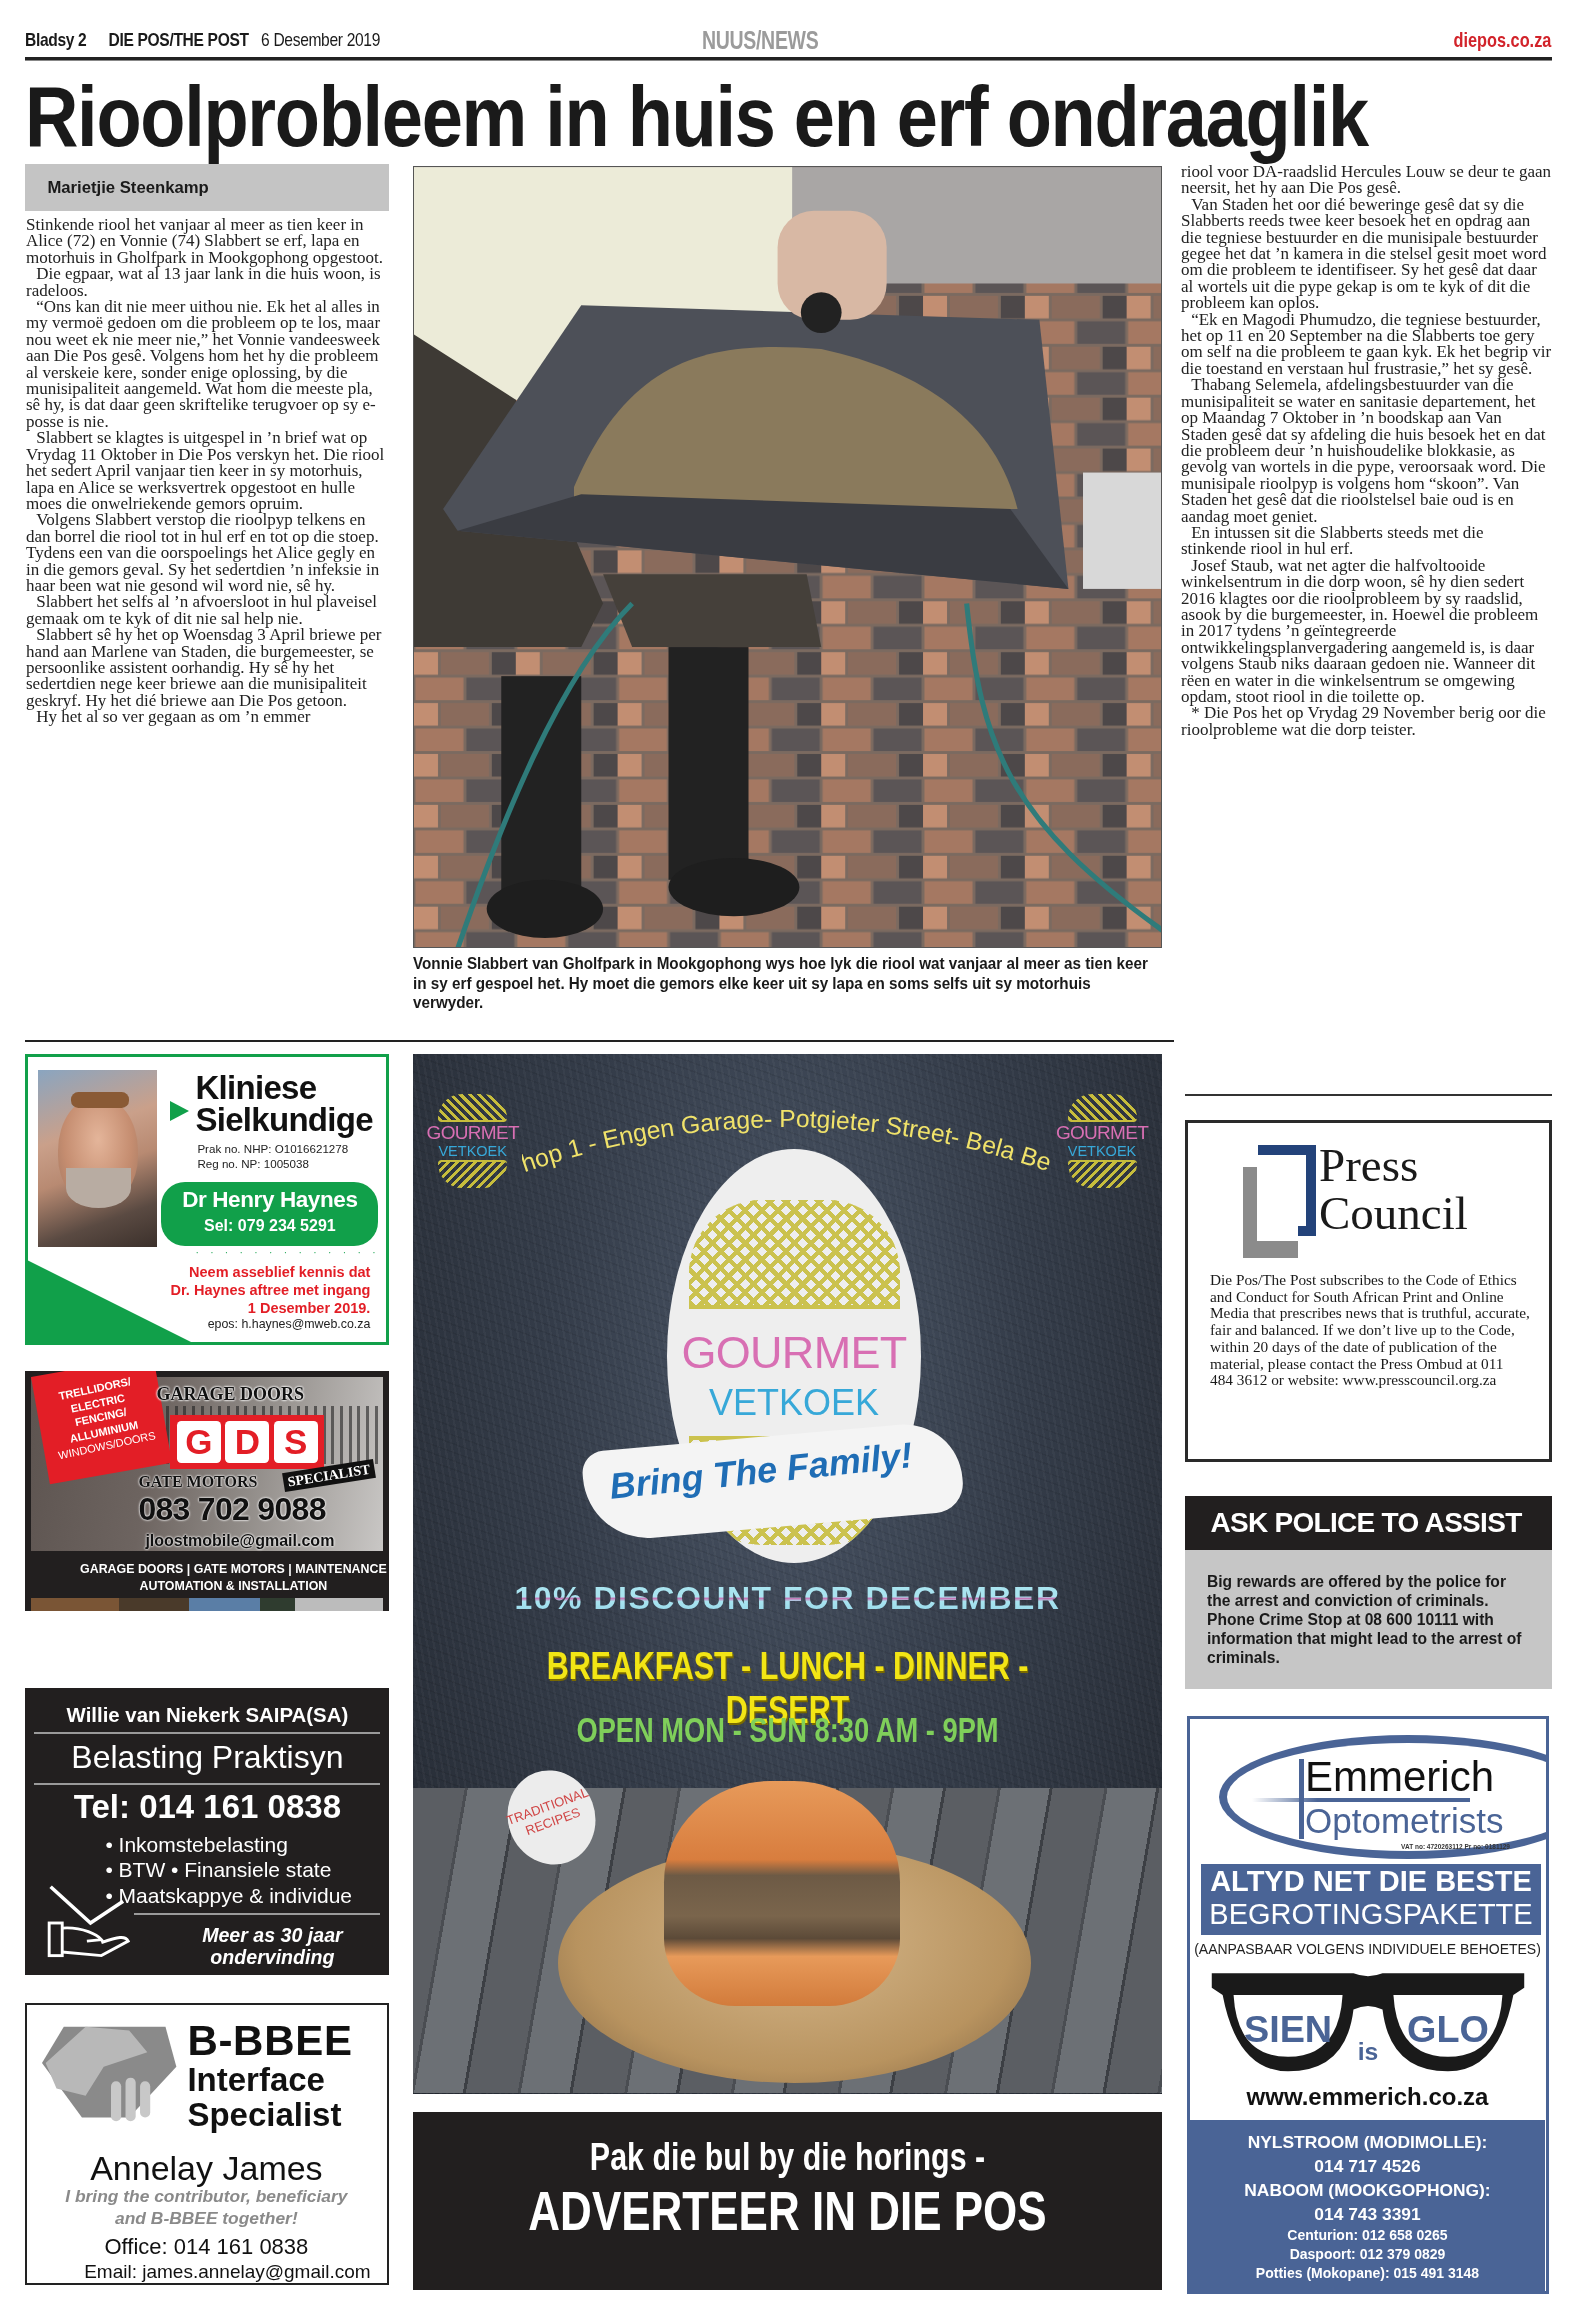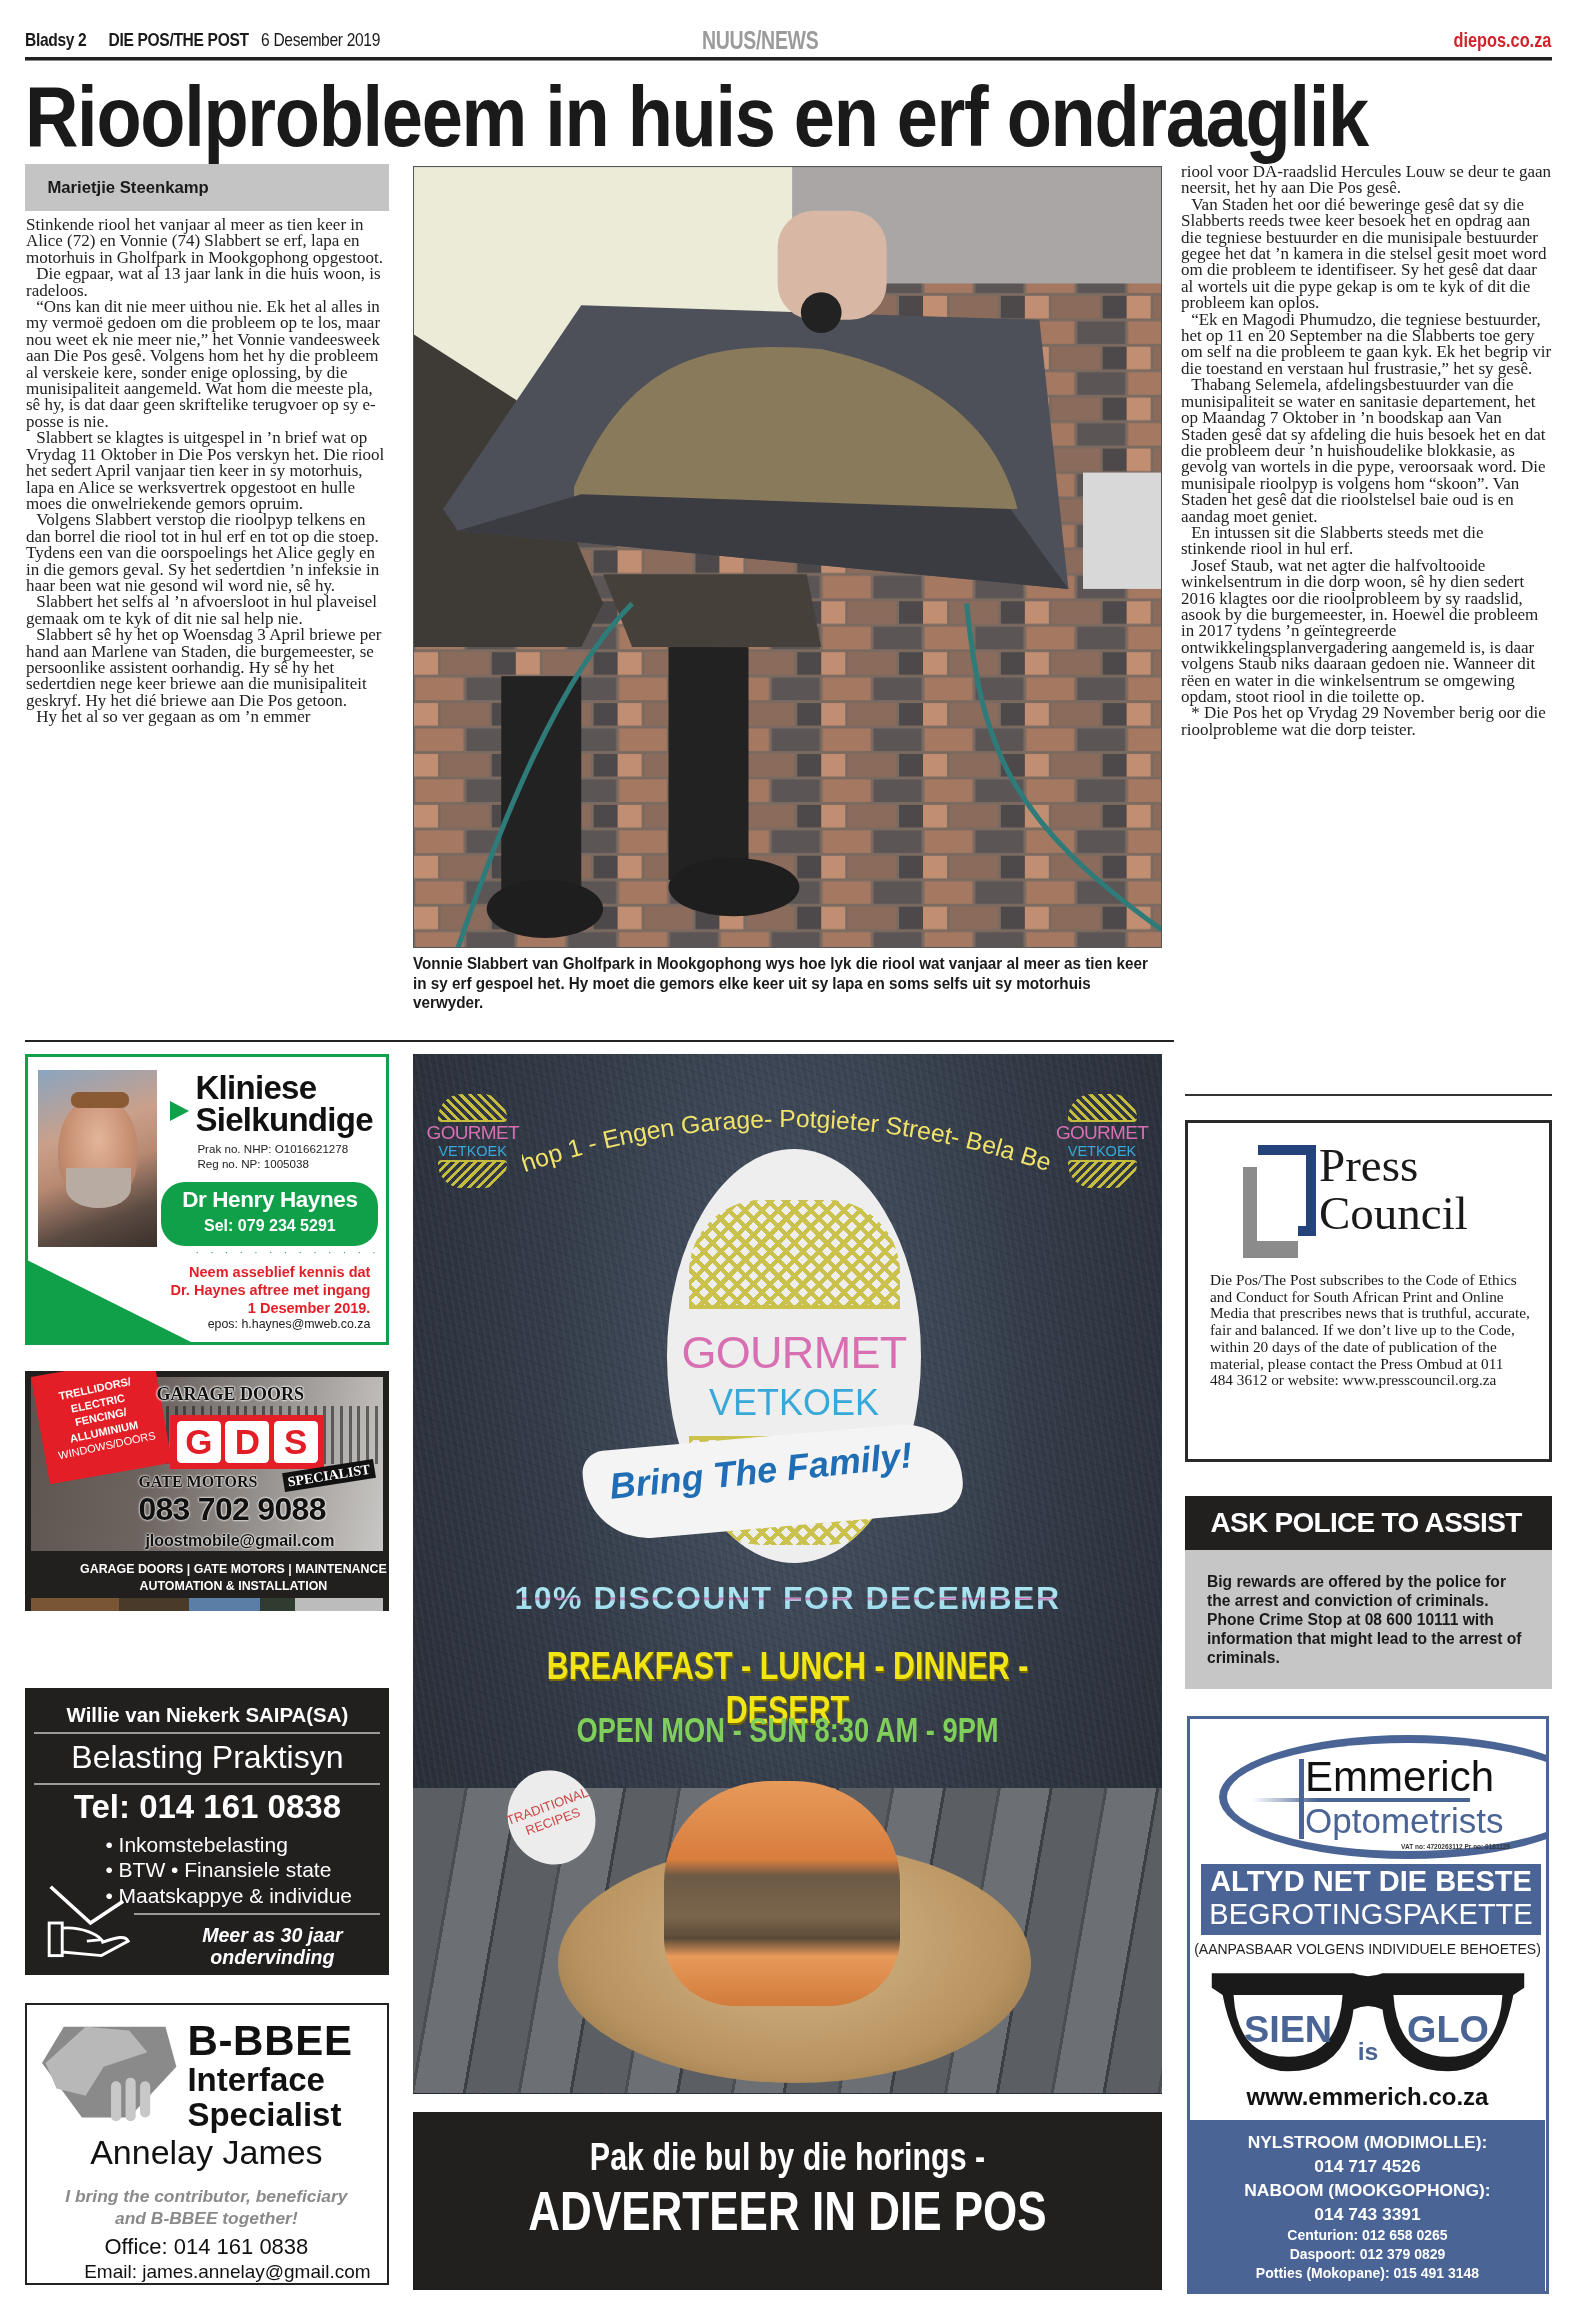--- a/index.html
+++ b/index.html
@@ -77,21 +77,21 @@
   .ad-willie .bullets { position: absolute; left: 80px; top: 144px; font-size: 21px; line-height: 25.4px; }
   .ad-willie .hand { position: absolute; left: 22px; top: 195px; width: 87px; height: 80px; }
   .ad-willie .tag { position: absolute; left: 145px; top: 236px; width: 204px; text-align: center; font-weight: bold; font-style: italic; font-size: 19.6px; line-height: 22px; }
 
   
   .ad-bbbee { left: 25.4px; top: 2003px; width: 364px; height: 282px; border: 2.9px solid #222; background: #fff; font-family: "Liberation Sans", sans-serif; }
   .ad-bbbee .hands { position: absolute; left: 14.5px; top: 18px; width: 138px; height: 102px; }
   .ad-bbbee .title { position: absolute; left: 160px; top: 14.5px; font-weight: bold; color: #111; }
   .ad-bbbee .title .a { font-size: 42px; line-height: 42px; letter-spacing: 0.7px; }
   .ad-bbbee .title .b { font-size: 33px; line-height: 35px; }
-  .ad-bbbee .name { position: absolute; left: 0; top: 128px; width: 358px; text-align: center; font-size: 34px; color: #111; }
+  .ad-bbbee .name { position: absolute; left: 0; top: 144px; width: 358px; text-align: center; font-size: 34px; color: #111; }
   .ad-bbbee .slogan { position: absolute; left: 0; top: 180px; width: 358px; text-align: center; font-weight: bold; font-style: italic; font-size: 17.4px; line-height: 22px; color: #8a8a8a; }
   .ad-bbbee .office { position: absolute; left: 0; top: 229px; width: 358px; text-align: center; font-size: 22px; color: #111; }
   .ad-bbbee .email { position: absolute; left: 0; top: 256px; width: 358px; text-align: center; font-size: 19px; color: #111; padding-left: 42px; }
 
   
   .ad-gourmet { left: 413px; top: 1054px; width: 749px; height: 1040px; background: radial-gradient(ellipse at 50% 30%, #4a5566 0%, #343c49 45%, #232830 100%); overflow: hidden; }
   .ad-gourmet .texture { position: absolute; inset: 0; background: repeating-linear-gradient(80deg, rgba(255,255,255,0.03) 0 2.2px, transparent 2.2px 6.5px), repeating-linear-gradient(20deg, rgba(0,0,0,0.08) 0 1.5px, transparent 1.5px 8px); }
   .ad-gourmet .mini { position: absolute; top: 40px; width: 102px; height: 91px; text-align: center; font-family: "Liberation Sans", sans-serif; }
   .ad-gourmet .mini .orn { height: 28px; margin: 0 auto; width: 69px; border-radius: 29px 29px 4.4px 4.4px; background: repeating-linear-gradient(45deg, #c7bd3c 0 2.9px, transparent 2.9px 6.5px); border-bottom: 2.2px solid #c7bd3c; }
   .ad-gourmet .mini .g { font-size: 19px; line-height: 22px; color: #d86fb3; letter-spacing: -0.7px; }

